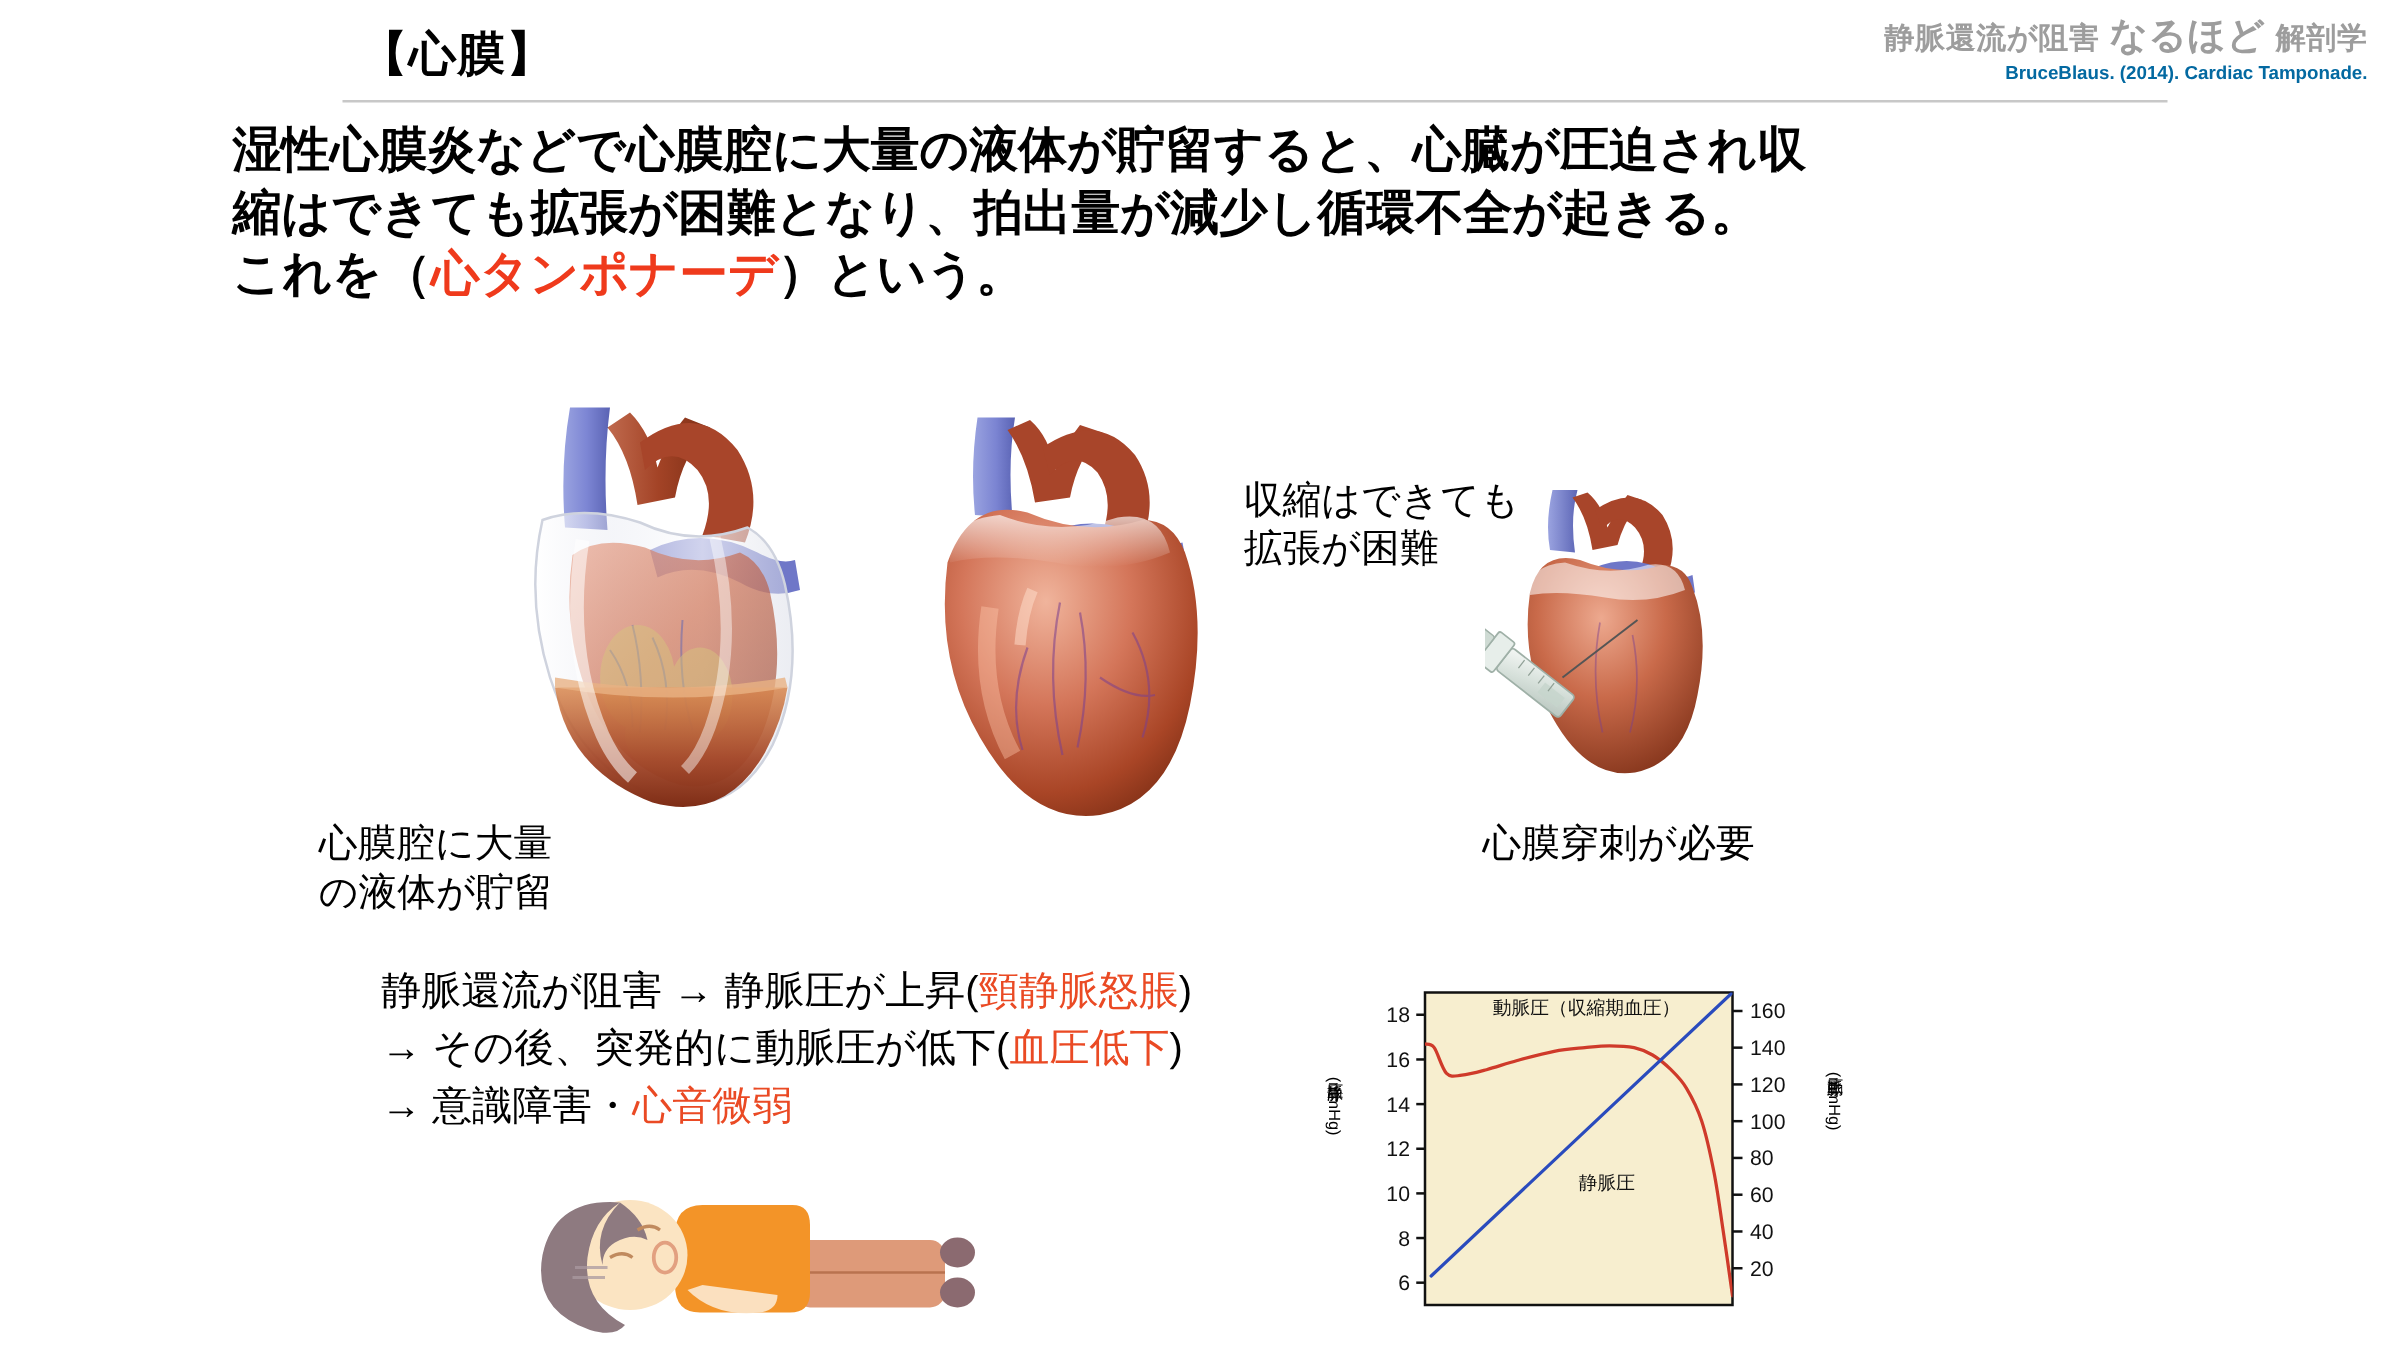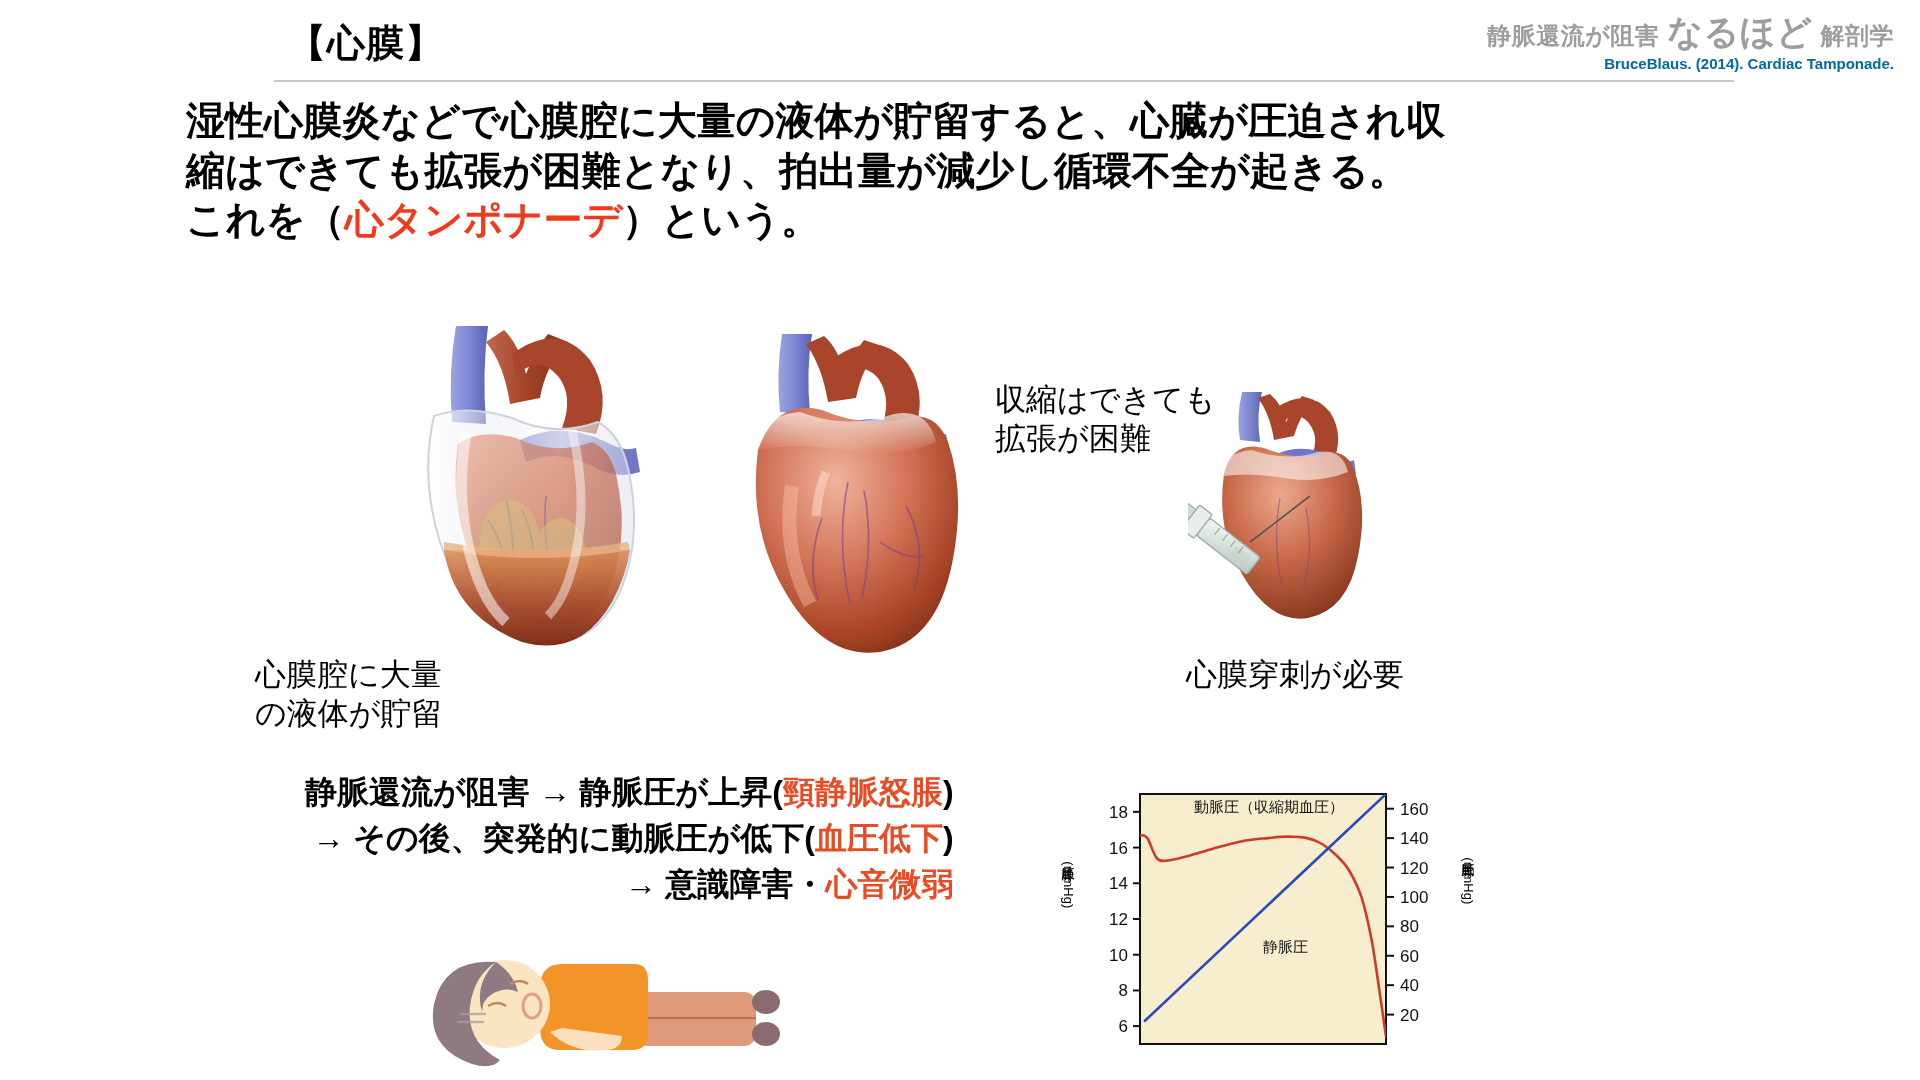--- a/index.html
+++ b/index.html
@@ -7,21 +7,21 @@
     width:1920px;height:1080px;
     background:#ffffff;
     font-family:"Liberation Sans","DejaVu Sans",sans-serif;
     overflow:hidden;position:relative;
   }
   .slide{position:absolute;inset:0;}
 
   
   .logo-block{position:absolute;right:26px;top:14px;text-align:right;line-height:1;}
   .logo-line{font-size:27px;font-weight:bold;color:#9d9d9d;letter-spacing:.5px;white-space:nowrap;}
-  .logo-line .big{font-size:35px;margin-top:40px;}
+  .logo-line .big{font-size:30px;margin-top:40px;}
   .logo-line .sm{font-size:24px;}
   .credit{font-size:15px;font-weight:bold;color:#0369a1;margin-top:7px;white-space:nowrap;}
 
   .page-title{
     position:absolute;left:288px;top:18px;
     font-size:38px;font-weight:bold;color:#000;letter-spacing:1px;
   }
   .title-rule{
     position:absolute;left:274px;top:80px;width:1460px;height:2px;background:#c8c8c8;
   }
@@ -33,21 +33,21 @@
   }
   .lead .accent{color:#ef3a1c;}
 
   
   .fig-label{position:absolute;font-size:31px;font-weight:normal;color:#000;line-height:1.26;white-space:pre-line;}
   #label-effusion{left:255px;top:655px;}
   #label-contract{left:995px;top:380px;}
   #label-puncture{left:1186px;top:655px;}
 
   
-  .seq{position:absolute;left:305px;top:770px;font-size:32px;font-weight:bold;color:#000;line-height:1.43;text-align:right;}
+  .seq{position:absolute;left:305px;top:770px;font-size:32px;font-weight:normal;color:#000;line-height:1.43;}
   .seq .accent{color:#ea4a24;}
 
   
   #chart{position:absolute;left:1048px;top:786px;width:440px;height:270px;}
 
   svg{display:block;}
   .fig{position:absolute;}
 </style>
 </head>
 <body>

